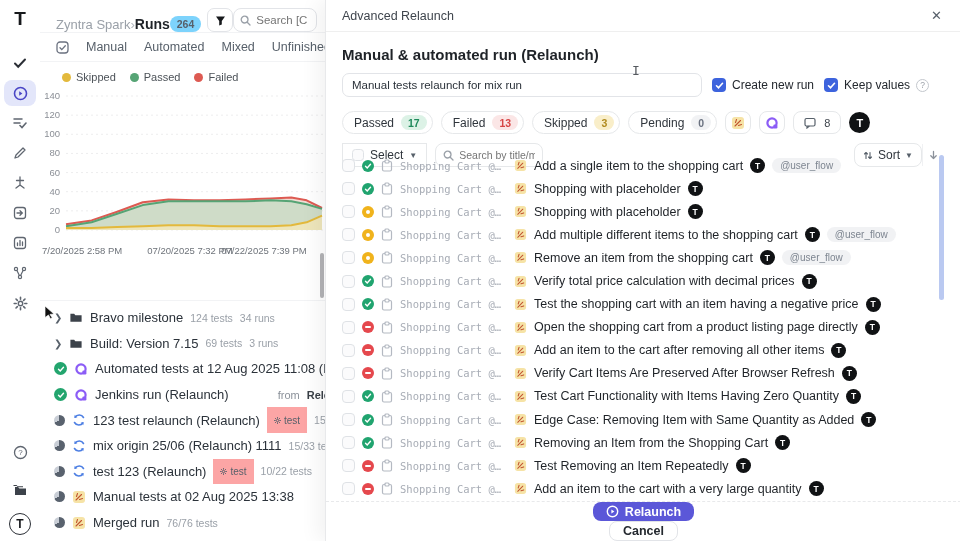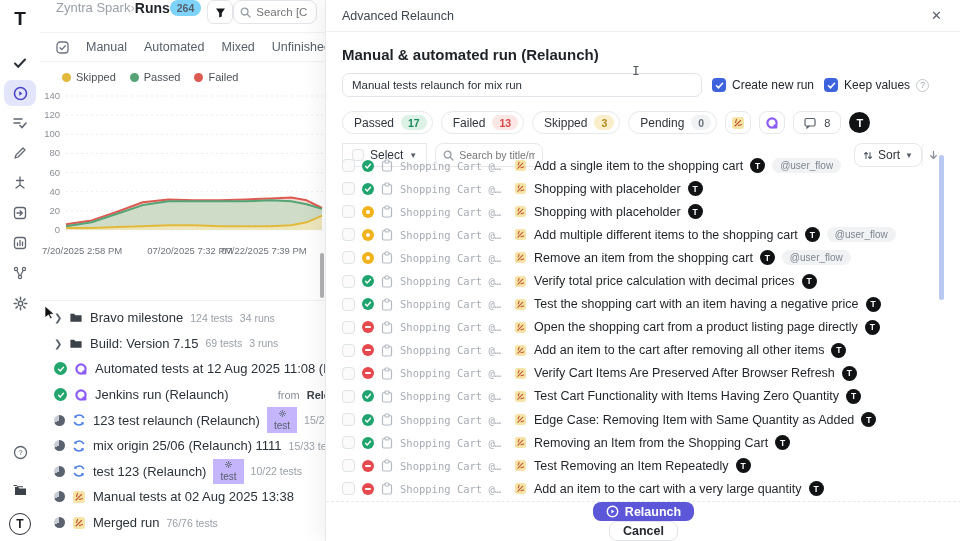--- a/index.html
+++ b/index.html
@@ -9,21 +9,21 @@
   
   .rail { position:absolute; left:0; top:0; width:40px; height:541px; background:#fff; display:flex; flex-direction:column; align-items:center; padding-top:8px; z-index:3; }
   .rail .logo { width:22px; height:22px; font-weight:bold; font-size:19px; color:#17191c; text-align:center; margin-bottom:18px; }
   .rail-item { width:32px; height:26px; display:flex; align-items:center; justify-content:center; margin:2px 0; border-radius:8px; color:#5f6670; }
   .rail-item.active { background:#e3e6fa; color:#4a46c6; }
   .rail-bottom { position:absolute; bottom:6px; left:0; width:40px; display:flex; flex-direction:column; align-items:center; gap:8px; }
   .avatar-ring { width:22px; height:22px; border:1.5px solid #2b2f36; border-radius:50%; display:flex; align-items:center; justify-content:center; font-weight:bold; font-size:12px; color:#17191c; }
 
   
   .left-panel { position:absolute; left:40px; top:0; width:285px; height:541px; background:#fff; }
-  .lp-header { height:32px; display:flex; align-items:flex-start; gap:0; padding:0 8px 0 16px; }
+  .lp-header { height:32px; display:flex; align-items:flex-end; gap:0; padding:0 8px 0 16px; }
   .crumb-project { color:#9aa0a8; font-size:13px; }
   .crumb-sep { color:#b4b9c0; font-size:13px; }
   .crumb-page { font-weight:700; font-size:14px; color:#1f2328; }
   .count-badge { background:#7dd3fc; color:#57606a; border-radius:9px; font-size:10.5px; padding:2px 7px; font-weight:600; }
   .filter-btn { width:26px; height:24px; border:1px solid #e2e4e8; border-radius:7px; display:flex; align-items:center; justify-content:center; margin-left:6px; background:#fff; }
   .lp-search { flex:1; height:24px; border:1px solid #e2e4e8; border-radius:8px; display:flex; align-items:center; gap:5px; padding:0 6px; overflow:hidden; }
   .lp-search input { border:0; outline:0; width:52px; font-size:11.5px; color:#9aa0a8; font-family:"Liberation Sans",sans-serif; background:transparent; }
   .lp-tabs { height:30px; display:flex; align-items:center; gap:17px; padding:0 16px; border-top:1px solid #f2f3f5; border-bottom:1px solid #f2f3f5; }
   .lp-tab { font-size:12.5px; color:#57606a; white-space:nowrap; }
   .legend { position:absolute; left:22px; top:71px; display:flex; gap:14px; align-items:center; }
@@ -32,21 +32,21 @@
   .chart-svg { position:absolute; left:0; top:88px; }
   .lp-scrollthumb { position:absolute; left:279.5px; top:253px; width:4px; height:45px; background:#b3b3b6; border-radius:2px; }
 
   .runs-list { position:absolute; left:0; top:300px; width:285px; bottom:0; border-top:1px solid #f2f3f5; padding-top:4px; }
   .run-row { height:25.6px; display:flex; align-items:center; gap:7px; padding:0 6px 0 14px; white-space:nowrap; overflow:hidden; }
   .run-row .chev { color:#57606a; font-size:10px; width:8px; }
   .run-title { font-size:13px; color:#2b323a; font-weight:500; }
   .meta { font-size:10.5px; color:#9aa0a8; }
   .from-label { font-size:11px; color:#8b919a;margin-left:42px; }
   .from-value { font-size:11px; color:#3a4047; font-weight:700; }
-  .tag-pill { background:#c4b5fd; border-radius:9px; font-size:10px; color:#57606a; padding:18px 7px; display:flex; align-items:center; gap:3px;flex-direction:column; }
+  .tag-pill { background:#fca5a5; border-radius:9px; font-size:10px; color:#57606a; padding:18px 7px; display:flex; align-items:center; gap:3px; }
   .st-dot { width:13px; height:13px; border-radius:50%; display:flex; align-items:center; justify-content:center; flex:none; }
   .st-passed { background:#23a56e; }
   .st-progress { width:11px; height:11px; background:conic-gradient(#59626e 0 68%, #c9ced6 68% 100%); }
   .type-ico { width:14px; height:14px; flex:none; display:flex; align-items:center; justify-content:center; }
 
   
   .modal { position:absolute; left:325px; top:0; width:635px; height:541px; background:#fff; border-left:1px solid #e8e9eb; box-shadow:-8px 0 18px rgba(0,0,0,.05); z-index:5; }
   .modal-header { height:32px; border-bottom:1px solid #efefef; display:flex; align-items:center; justify-content:space-between; padding:0 18px 0 16px; }
   .modal-header .mh-title { font-size:12.5px; color:#3f454d; }
   .modal-header .mh-close { color:#57606a; font-size:13px; }

